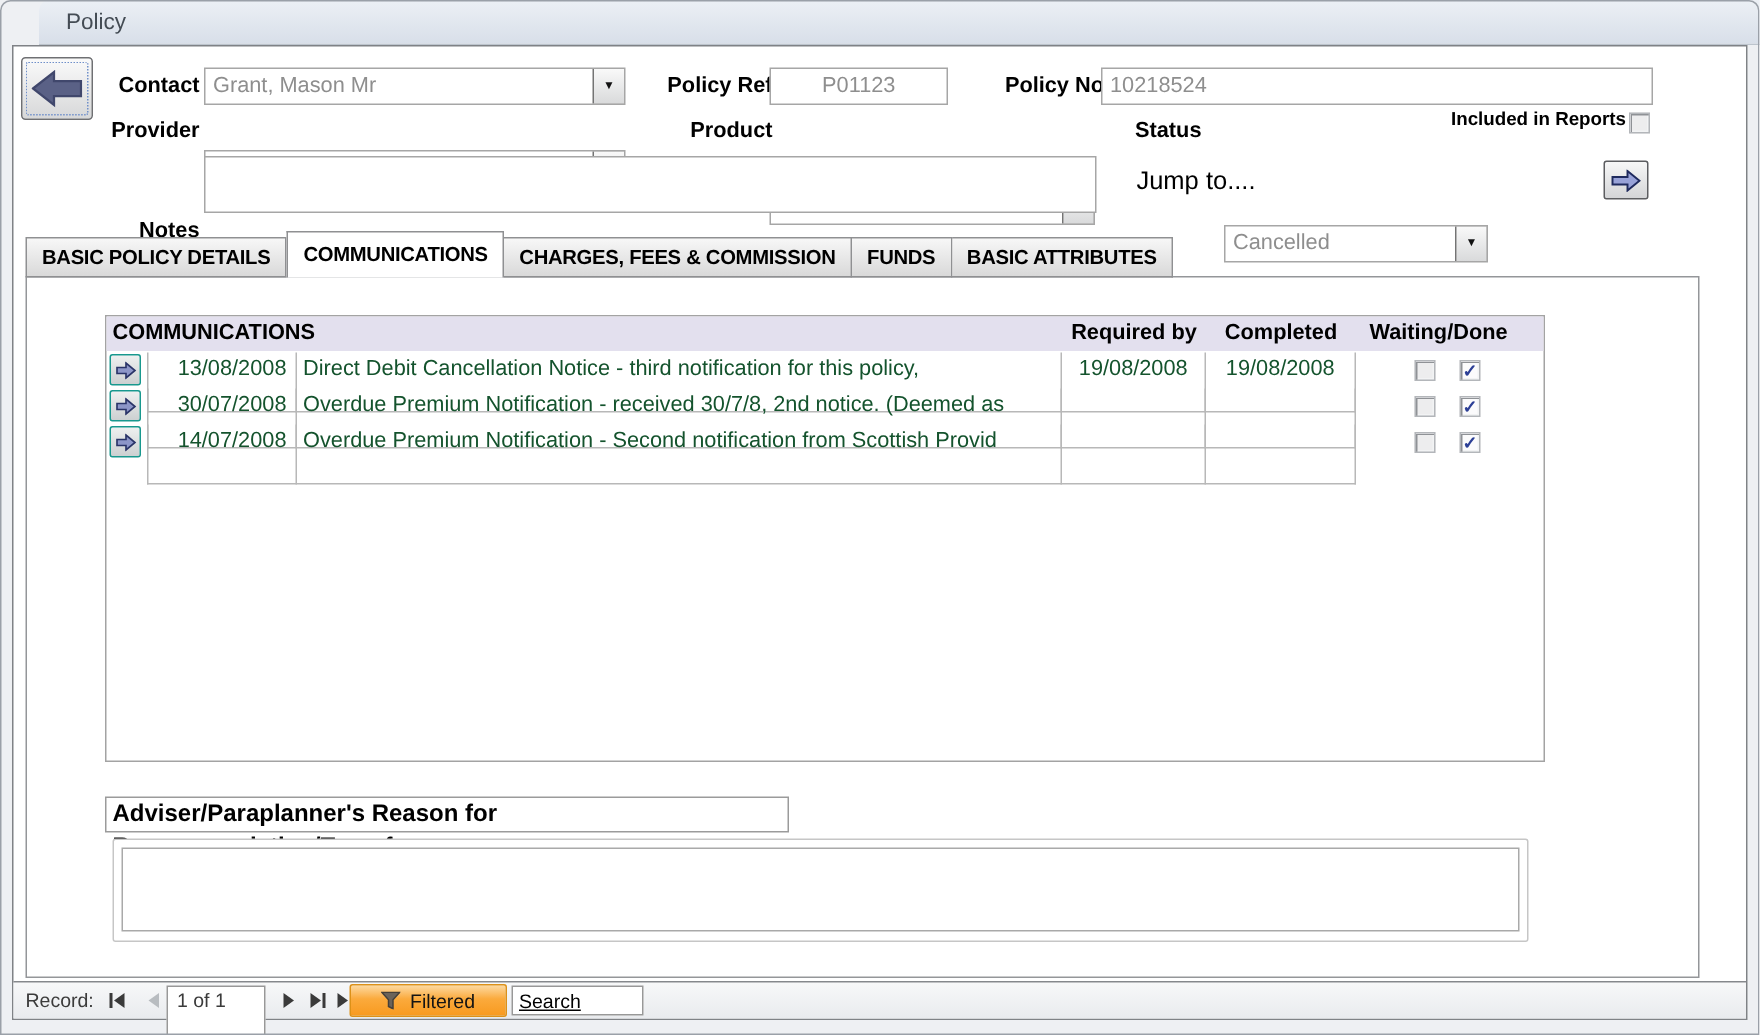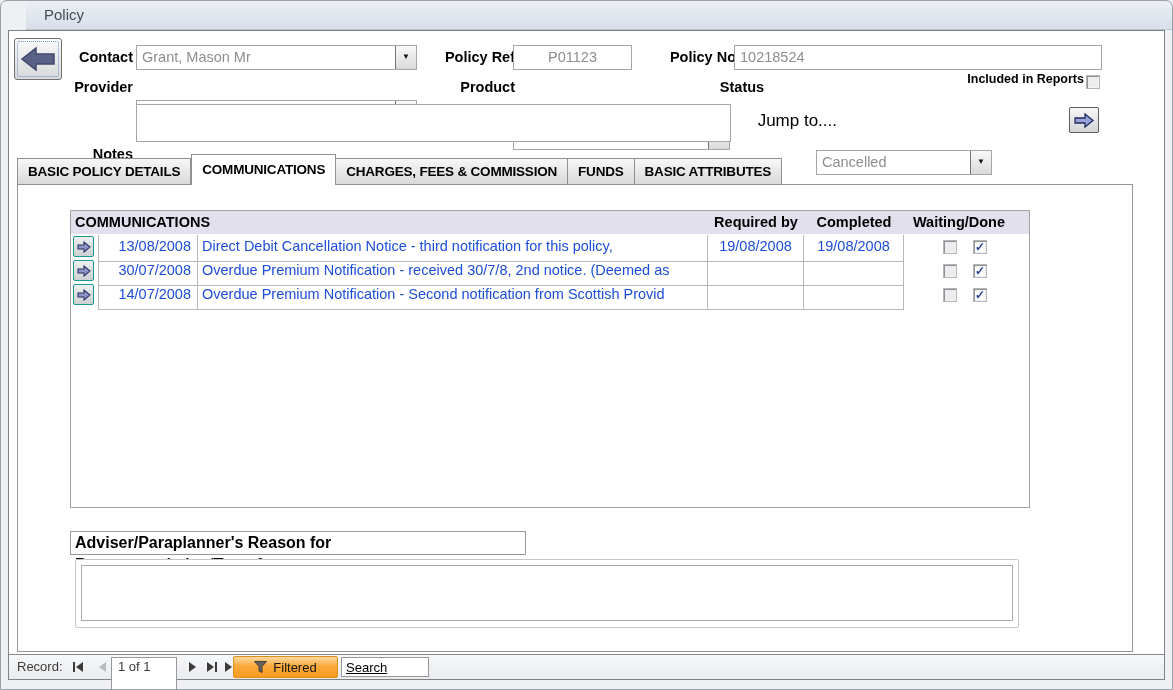--- a/index.html
+++ b/index.html
@@ -109,23 +109,23 @@
   .hcol.comp { left:733px; width:100px; }
   .hcol.wd   { left:836px; width:104px; }
   .crow { position:absolute; left:0; height:24px; width:100%; }
   .rowbtn {
     position:absolute; left:2px; top:1px; width:21px; height:21px;
     border:1px solid #18988e; border-radius:2px;
     background:linear-gradient(#eef0f0,#ccd0d1);
     display:flex; align-items:center; justify-content:center;
   }
   .cell {
-    position:absolute; top:0; height:27px;
+    position:absolute; top:0; height:40px;
     border-right:1px solid #b8b8b8; border-bottom:1px solid #b8b8b8;
-    font-size:14.5px; color:#1d4ed8; line-height:23px;
+    font-size:14.5px; color:#14532d; line-height:23px;
     white-space:nowrap; overflow:hidden;
   }
   .crow:first-of-type .cell { border-top:1px solid #b8b8b8; }
   .cell.date { left:27px;  width:100px; text-align:right; padding-right:6px; border-left:1px solid #b8b8b8; }
   .cell.desc { left:127px; width:510px; padding-left:4px; }
   .cell.req  { left:637px; width:96px;  text-align:center; }
   .cell.comp { left:733px; width:100px; text-align:center; }
   .cbslot { position:absolute; top:5px; }
   .cbslot.waiting { left:872px; }
   .cbslot.done    { left:902px; }
@@ -215,21 +215,21 @@
       <span>Scottish Provident</span>
       <span class="dd">▼</span>
     </div>
 
     <div class="abs flabel" style="left:420px; top:44px; width:86px;">Product</div>
     <div class="abs tbox combo" style="left:504px; top:44px; width:217px; height:25px;">
       <span>Term Assurance</span>
       <span class="dd">▼</span>
     </div>
 
-    <div class="abs flabel" style="left:690px; top:44px; width:86px;text-align:center;">Status</div>
+    <div class="abs flabel" style="left:706px; top:44px; width:86px;">Status</div>
     <div class="abs tbox combo" style="left:779px; top:44px; width:176px; height:25px;margin-left:28px;">
       <span>Cancelled</span>
       <span class="dd">▼</span>
     </div>
 
     <div class="abs flabel" style="left:955px; top:40px; width:120px; font-size:12.5px; line-height:16px;">Included in Reports</div>
     <div class="abs chk" style="left:1077px; top:44px;"></div>
 
     <div class="abs flabel" style="left:4px; top:75px; width:120px;margin-top:36px;">Notes</div>
     <textarea class="notes" style=""></textarea>

